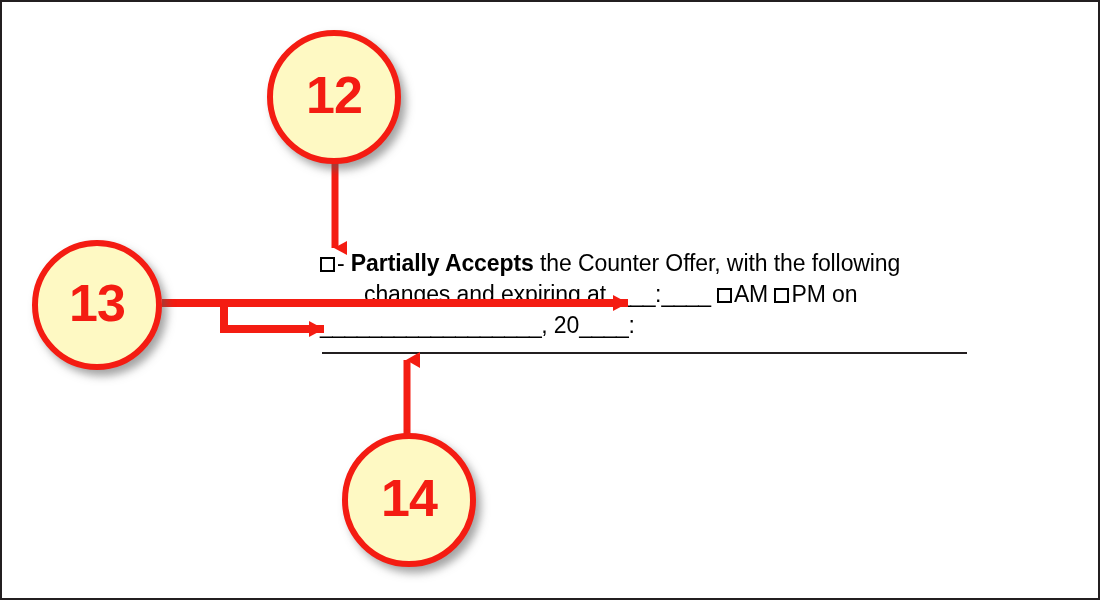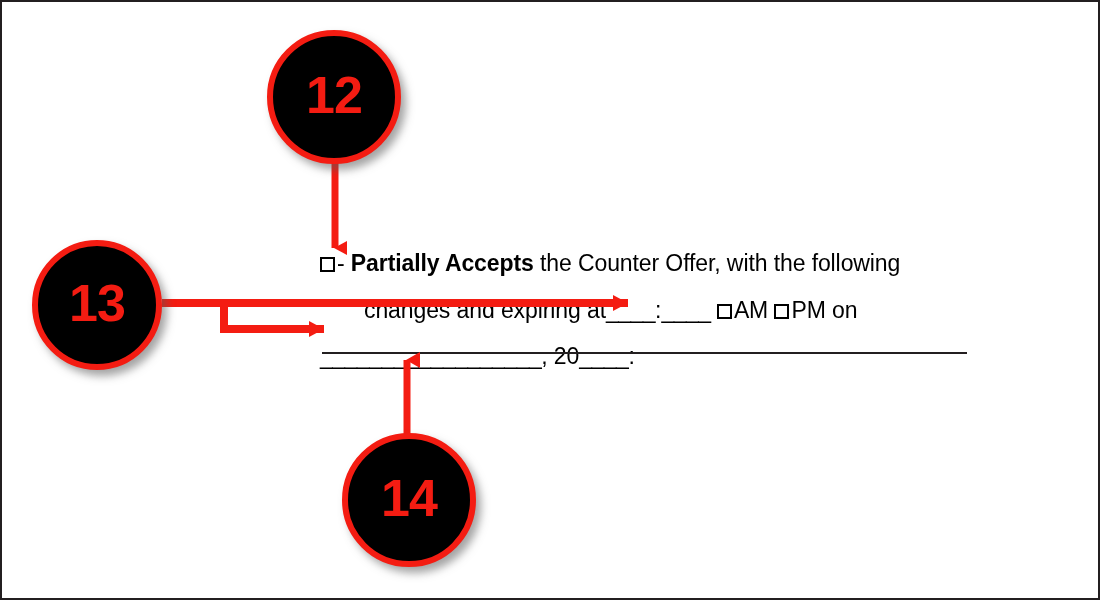--- a/index.html
+++ b/index.html
@@ -32,25 +32,23 @@
     line-height: 31px;
     color: #000000;
     letter-spacing: -0.1px;
     white-space: nowrap;
   }
   .doc-line {
     height: 31px;
   }
   .doc-line.indent {
     padding-left: 44px;
-    margin-top: 16px;
   }
   .doc-line.indent2 {
     padding-left: 0px;
-    margin-top: 15px;
   }
   .bold {
     font-weight: bold;
   }
   .cbox {
     display: inline-block;
     width: 15px;
     height: 15px;
     border: 2px solid #000000;
     box-sizing: border-box;
@@ -70,21 +68,21 @@
   #rule-long {
     left: 320px;
     top: 350px;
     width: 645px;
   }
 
   
   .circle {
     position: absolute;
     border-radius: 50%;
-    background: #000000;
+    background: #fef9c3;
     border: 6px solid #f41c12;
     box-sizing: border-box;
     display: flex;
     align-items: center;
     justify-content: center;
     color: #f41c12;
     font-weight: bold;
     font-family: "Liberation Sans", sans-serif;
     box-shadow: 5px 6px 9px rgba(90,90,90,0.55);
     user-select: none;

